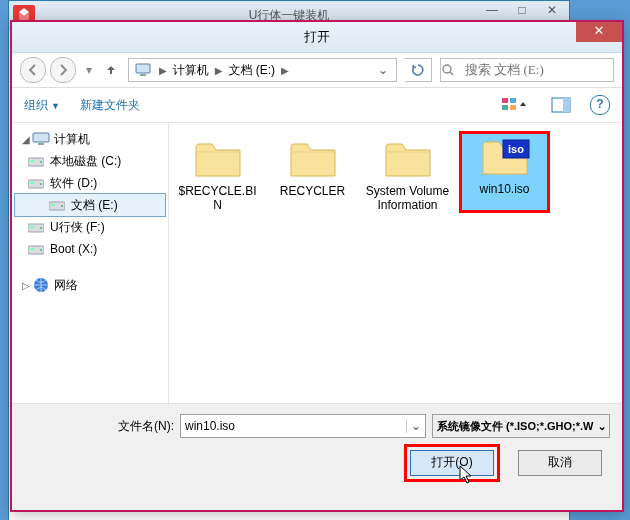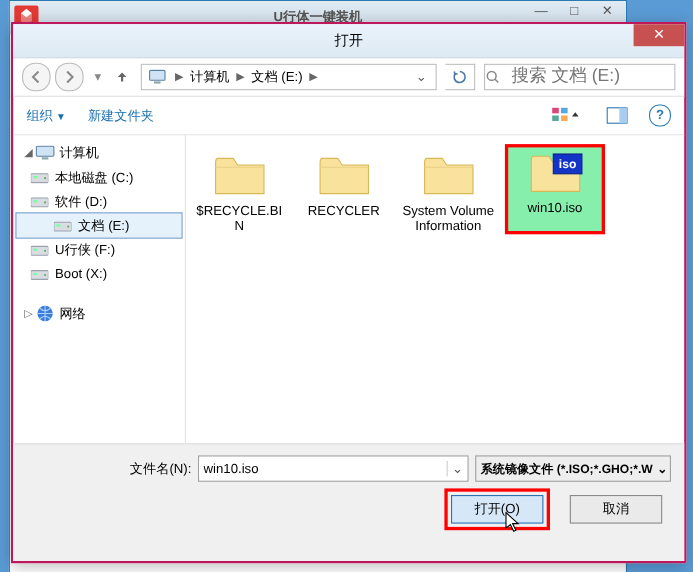--- a/index.html
+++ b/index.html
@@ -1,21 +1,21 @@
 <!DOCTYPE html>
 <html><head>
 <meta charset="utf-8">
 <style>
   html,body{margin:0;padding:0;font-family:"Microsoft YaHei","Segoe UI",Tahoma,sans-serif;font-size:12px;color:#000;background:#5a9bd5;}
   .outer{position:absolute;left:0;top:0;width:630px;height:520px;background:#5a9bd5;}
   .bg-window{position:absolute;left:8px;top:0;width:560px;height:520px;background:#fff;border:1px solid #2a7ab0;}
   .bg-title{height:30px;background:linear-gradient(#dfeaf3,#d0dde8);position:relative;}
   .bg-title .logo{position:absolute;left:4px;top:4px;width:22px;height:22px;background:#e53935;border-radius:2px;}
   .bg-title .logo svg{display:block}
-  .bg-title .txt{position:absolute;left:0;right:0;top:6px;text-align:center;font-size:12px;color:#555;font-weight:bold;}
+  .bg-title .txt{position:absolute;left:0;right:0;top:6px;text-align:center;font-size:12px;color:#555;}
   .bg-ctrls{position:absolute;right:2px;top:0;display:flex;}
   .bg-ctrls div{width:30px;height:20px;text-align:center;line-height:18px;color:#555;}
 
   .dialog{position:absolute;left:10px;top:20px;width:610px;height:488px;background:#fff;border:2px solid #be185d;box-shadow:0 3px 14px rgba(0,0,0,.25);}
   .dlg-title{height:30px;background:linear-gradient(#eaf3fb,#dde9f3);position:relative;border-bottom:1px solid #c7d6e3;}
   .dlg-title .txt{position:absolute;left:0;right:0;top:6px;text-align:center;font-size:13px;}
   .dlg-ctrls{position:absolute;right:0;top:0;display:flex;}
   .dlg-ctrls .btn{width:44px;height:20px;text-align:center;line-height:17px;font-size:13px;}
   .dlg-ctrls .close{background:#c75050;color:#fff;width:46px;}
 
@@ -23,21 +23,21 @@
   .nav-btn{width:24px;height:24px;border:1px solid #bbb;border-radius:12px;display:flex;align-items:center;justify-content:center;color:#888;background:#f5f5f5;}
   .nav-btn.sm{width:18px;height:24px;border:none;border-radius:0;background:none;}
   .breadcrumb{flex:1;height:22px;border:1px solid #bfbfbf;background:#fff;display:flex;align-items:center;padding:0 2px;margin:0 4px;min-width:0;}
   .breadcrumb .pc-ic{width:16px;height:14px;margin:0 4px;}
   .breadcrumb .sep{color:#666;padding:0 4px;font-size:10px;}
   .breadcrumb .part{padding:0 2px;white-space:nowrap;}
   .breadcrumb .drop{margin-left:auto;padding:0 6px;color:#555;}
   .refresh{width:26px;height:22px;border:1px solid #bfbfbf;border-left:none;display:flex;align-items:center;justify-content:center;}
   .searchbox{width:172px;height:22px;border:1px solid #bfbfbf;display:flex;align-items:center;margin-left:4px;}
   .searchbox .ic{width:22px;text-align:center;color:#888;}
-  .searchbox input{border:none;outline:none;width:140px;font-size:16px;color:#888;}
+  .searchbox input{border:none;outline:none;width:140px;font-size:13px;color:#888;font-family:Liberation Serif, serif;}
 
   .toolbar{height:34px;border-bottom:1px solid #e5e5e5;display:flex;align-items:center;padding:0 12px;}
   .toolbar .l{color:#1a6fb0;display:flex;align-items:center;gap:20px;}
   .toolbar .l .item .dd{font-size:9px;margin-left:3px;color:#1a6fb0;}
   .toolbar .r{margin-left:auto;display:flex;align-items:center;gap:12px;}
   .view-ic{width:32px;height:22px;border:1px solid transparent;display:flex;align-items:center;justify-content:center;}
   .help-ic{width:18px;height:18px;border:1.5px solid #2a7ab0;border-radius:9px;color:#2a7ab0;text-align:center;line-height:16px;font-size:12px;font-weight:bold;}
 
   .body-area{position:absolute;top:100px;left:0;right:0;bottom:90px;display:flex;}
   .sidebar{width:156px;border-right:1px solid #e5e5e5;padding-top:6px;overflow:hidden;}
@@ -47,21 +47,21 @@
   .tree-item.selected{background:#e5f1fb;border:1px solid #7da2ce;margin:-1px 2px;padding-left:34px;}
   .drive-ic{width:16px;height:12px;margin-right:6px;}
   .pc-icon{width:18px;height:14px;margin-right:4px;}
   .net-icon{width:18px;height:18px;margin-right:4px;}
 
   .content{flex:1;padding:10px 6px;overflow:auto;}
   .files{display:flex;gap:10px;}
   .file{width:85px;text-align:center;padding-top:6px;}
   .file .folder-ic{width:52px;height:42px;margin:0 auto 4px;}
   .file .label{font-size:12px;line-height:14px;word-break:break-word;}
-  .file.highlight{outline:3px solid #ff0000;outline-offset:-2px;padding:4px 2px 8px;background:#86efac;}
+  .file.highlight{outline:3px solid #ff0000;outline-offset:-2px;padding:4px 2px 8px;background:#7dd3fc;}
 
   .bottom{position:absolute;left:0;right:0;bottom:0;height:90px;background:#f0f0f0;border-top:1px solid #ddd;padding:10px 12px 6px;}
   .fn-row{display:flex;align-items:center;margin-bottom:12px;}
   .fn-row .lbl{margin:0 6px 0 94px;white-space:nowrap;}
   .fn-row .combo{flex:1;height:22px;border:1px solid #a0a0a0;background:#fff;display:flex;align-items:center;position:relative;}
   .fn-row .combo input{border:none;outline:none;flex:1;padding:0 4px;font-size:12px;}
   .fn-row .combo .dd{width:18px;text-align:center;border-left:1px solid #ccc;color:#555;}
   .fn-row .filter{width:168px;height:22px;border:1px solid #a0a0a0;background:#eee;margin-left:6px;display:flex;align-items:center;padding:0 4px;font-size:11px;white-space:nowrap;overflow:hidden;font-weight:bold;}
   .fn-row .filter .dd{margin-left:auto;padding-left:4px;}
 

